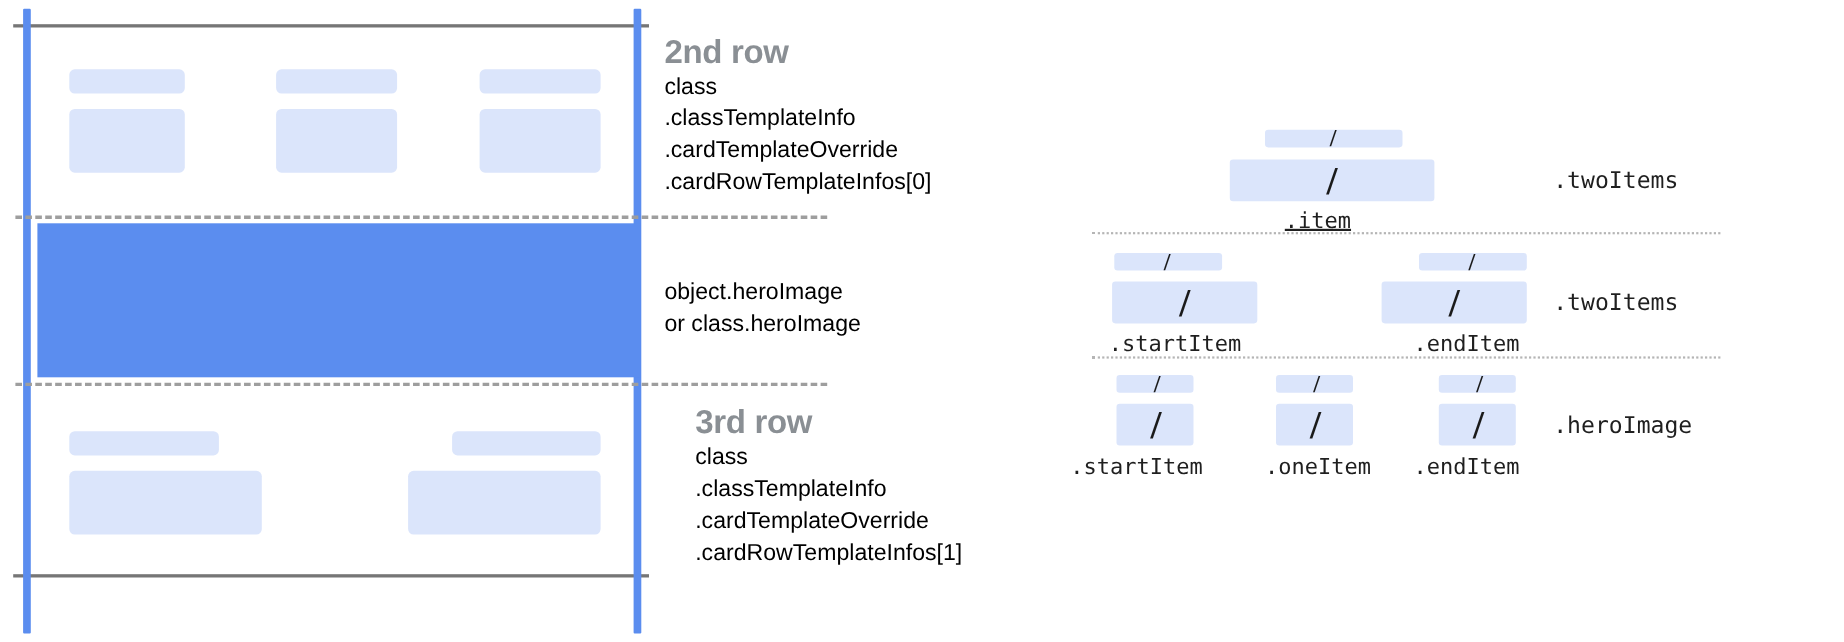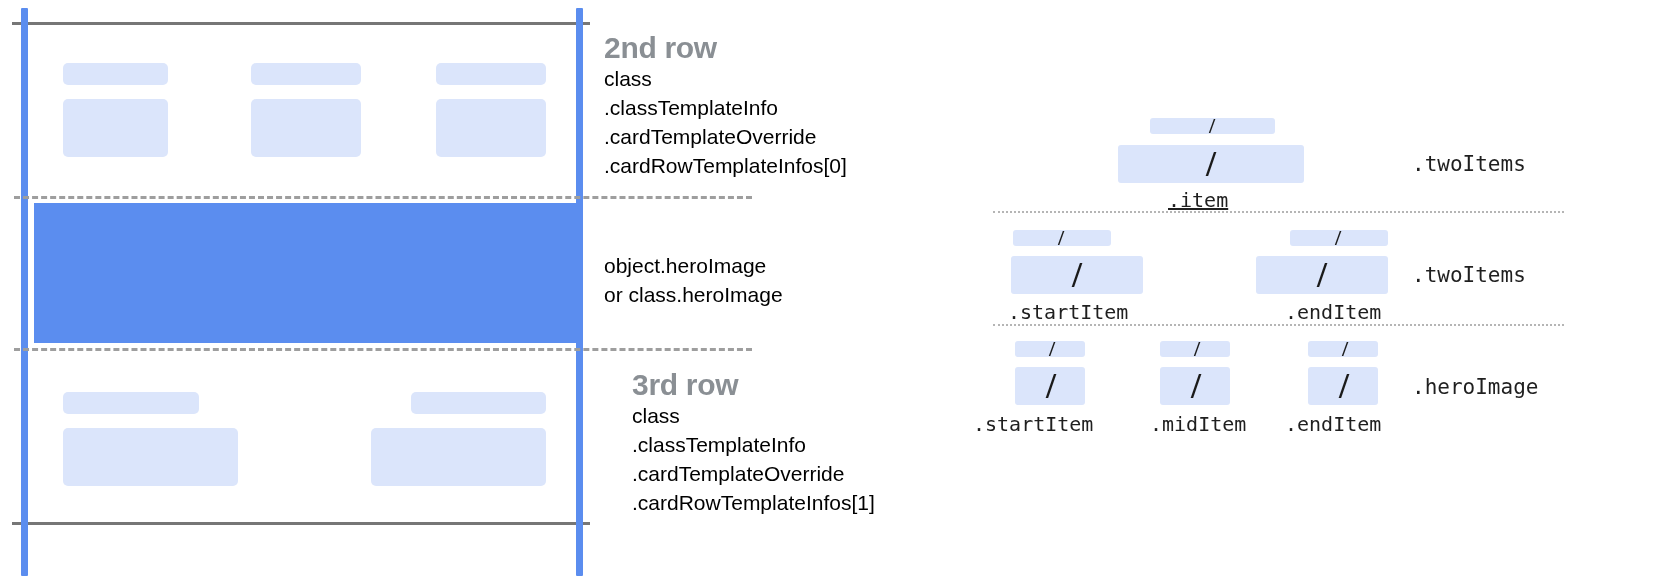--- a/index.html
+++ b/index.html
@@ -212,21 +212,21 @@
       <div class="slash" style="left:92px;top:349px;font-size:22px;">/</div>
       <div class="bar-big" style="left:55px;top:367px;width:70px;height:38px;"></div>
       <div class="slash" style="left:91px;top:386px;font-size:36px;">/</div>
       <div class="cell-caption" style="left:13px;top:412px;">.startItem</div>
     </div>
     <div class="cell">
       <div class="bar-small" style="left:200px;top:341px;width:70px;height:16px;"></div>
       <div class="slash" style="left:237px;top:349px;font-size:22px;">/</div>
       <div class="bar-big" style="left:200px;top:367px;width:70px;height:38px;"></div>
       <div class="slash" style="left:236px;top:386px;font-size:36px;">/</div>
-      <div class="cell-caption" style="left:190px;top:412px;">.midItem</div>
+      <div class="cell-caption" style="left:190px;top:412px;">.oneItem</div>
     </div>
     <div class="cell">
       <div class="bar-small" style="left:348px;top:341px;width:70px;height:16px;"></div>
       <div class="slash" style="left:385px;top:349px;font-size:22px;">/</div>
       <div class="bar-big" style="left:348px;top:367px;width:70px;height:38px;"></div>
       <div class="slash" style="left:384px;top:386px;font-size:36px;">/</div>
       <div class="cell-caption" style="left:325px;top:412px;">.endItem</div>
     </div>
     <div class="row-label" style="left:452px;top:375px;">.heroImage</div>
 

